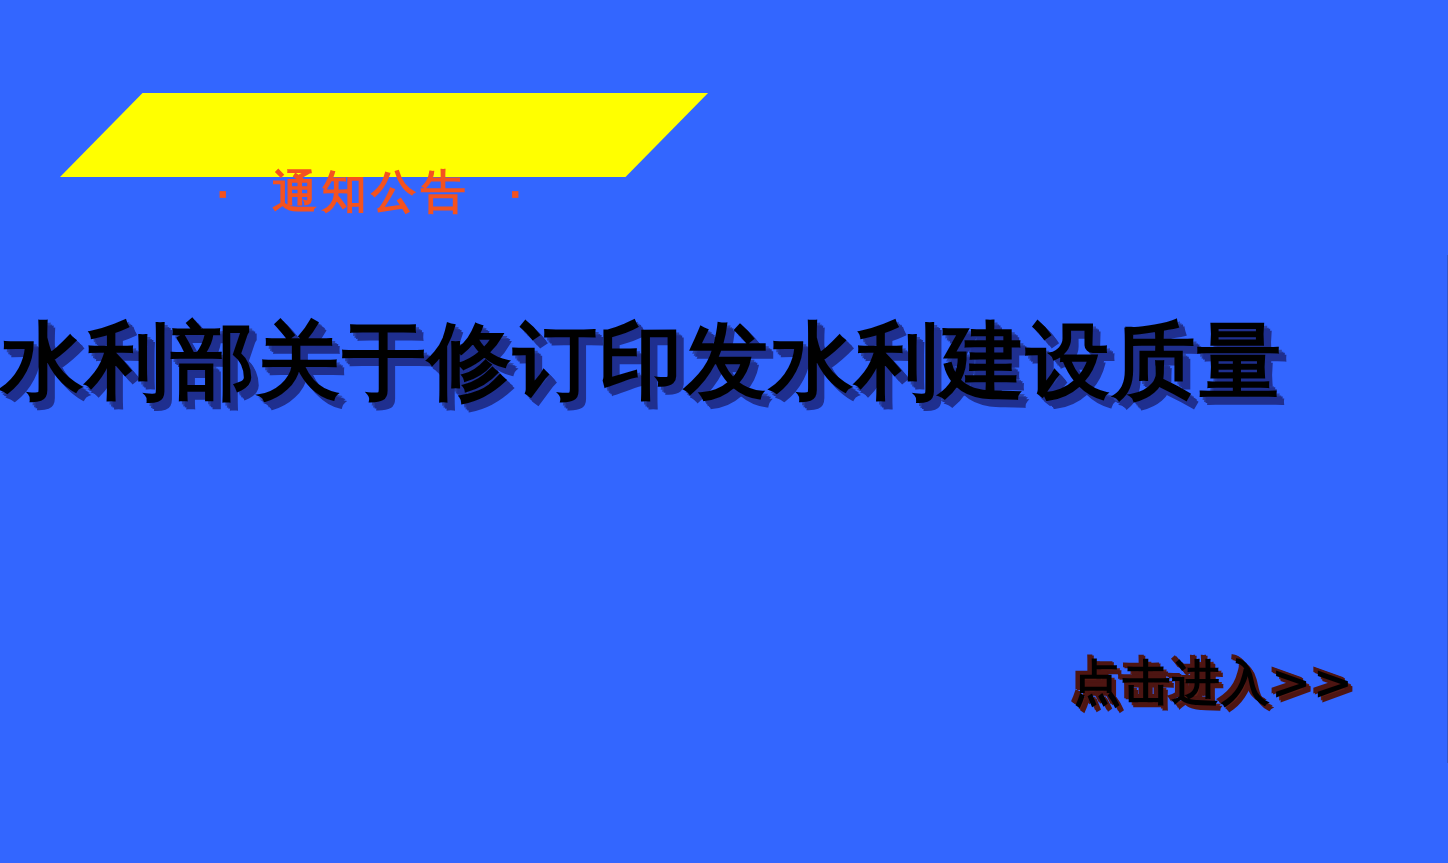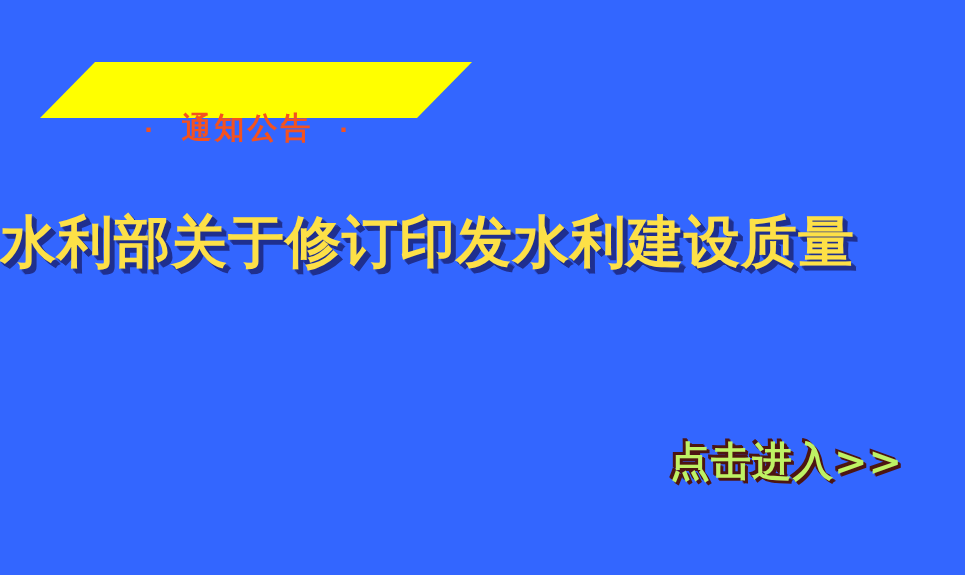--- a/index.html
+++ b/index.html
@@ -61,21 +61,21 @@
     white-space: nowrap;
     margin-top: 38px;
   }
 
   
   .headline {
     position: absolute;
     left: 0;
     top: 206px;
     width: 830px;
-    color: #fde047;
+    color: #000000;
     font-family: "DejaVu Serif", "Liberation Serif", serif;
     font-weight: bold;
     font-size: 56px;
     line-height: 70px;
     letter-spacing: 1px;
     white-space: nowrap;
     text-shadow:
        5px  5px 0 #1f2f8f,
        4px  4px 0 #1f2f8f,
        3px  3px 0 #243a9c,
@@ -84,24 +84,24 @@
 
   .headline-line {
     display: block;
   }
 
   
   .cta {
     position: absolute;
     right: 62px;
     top: 434px;
-    color: #bef264;
+    color: #000000;
     font-family: "DejaVu Serif", "Liberation Serif", serif;
     font-weight: bold;
-    font-size: 40px;
+    font-size: 32px;
     letter-spacing: 1px;
     white-space: nowrap;
     cursor: pointer;
     text-shadow:
       -3px -3px 0 #4d1512,
       -2px -2px 0 #4d1512,
        3px  3px 0 #4d1512,
        2px  2px 0 #5d1d16;
   }
 </style>

